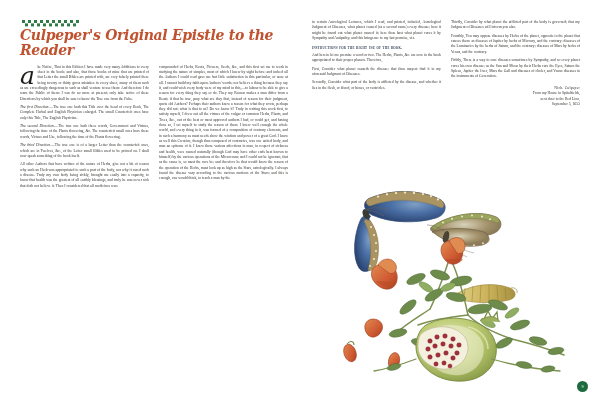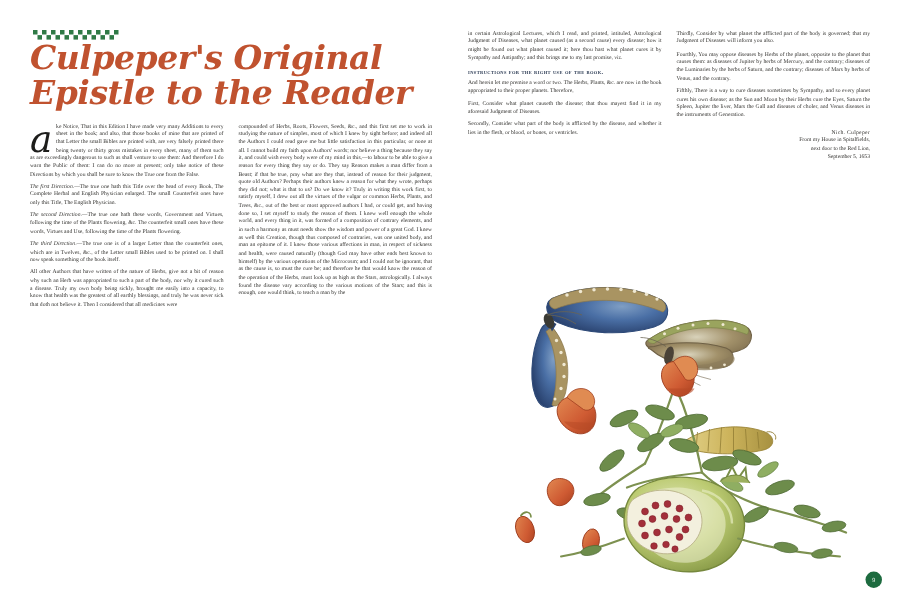--- a/index.html
+++ b/index.html
@@ -23,21 +23,21 @@
     display:flex; align-items:flex-start;
   }
   .checker svg { display:block; }
 
   
   .title {
     font-family:"DejaVu Serif", serif;
     font-style:italic;
     font-weight:700;
     color:#c0522f;
-    font-size:22px;
+    font-size:14px;
     line-height:1.06;
     letter-spacing:-0.3px;
     margin:0 0 7px 0;
     max-width:268px;
   }
 
   
   .cols { display:flex; gap:10px; }
   .col { width:129px; }
   .body-text {

